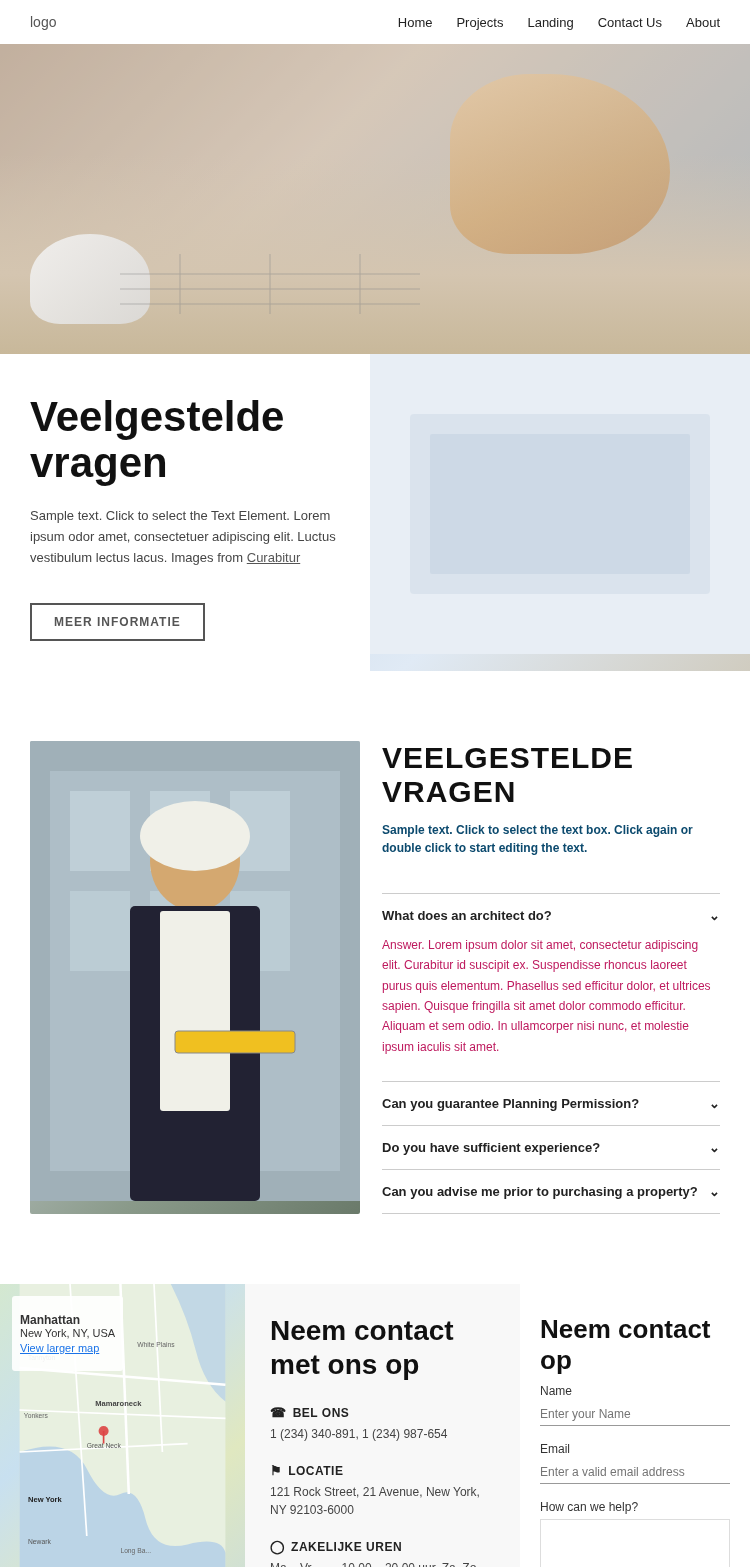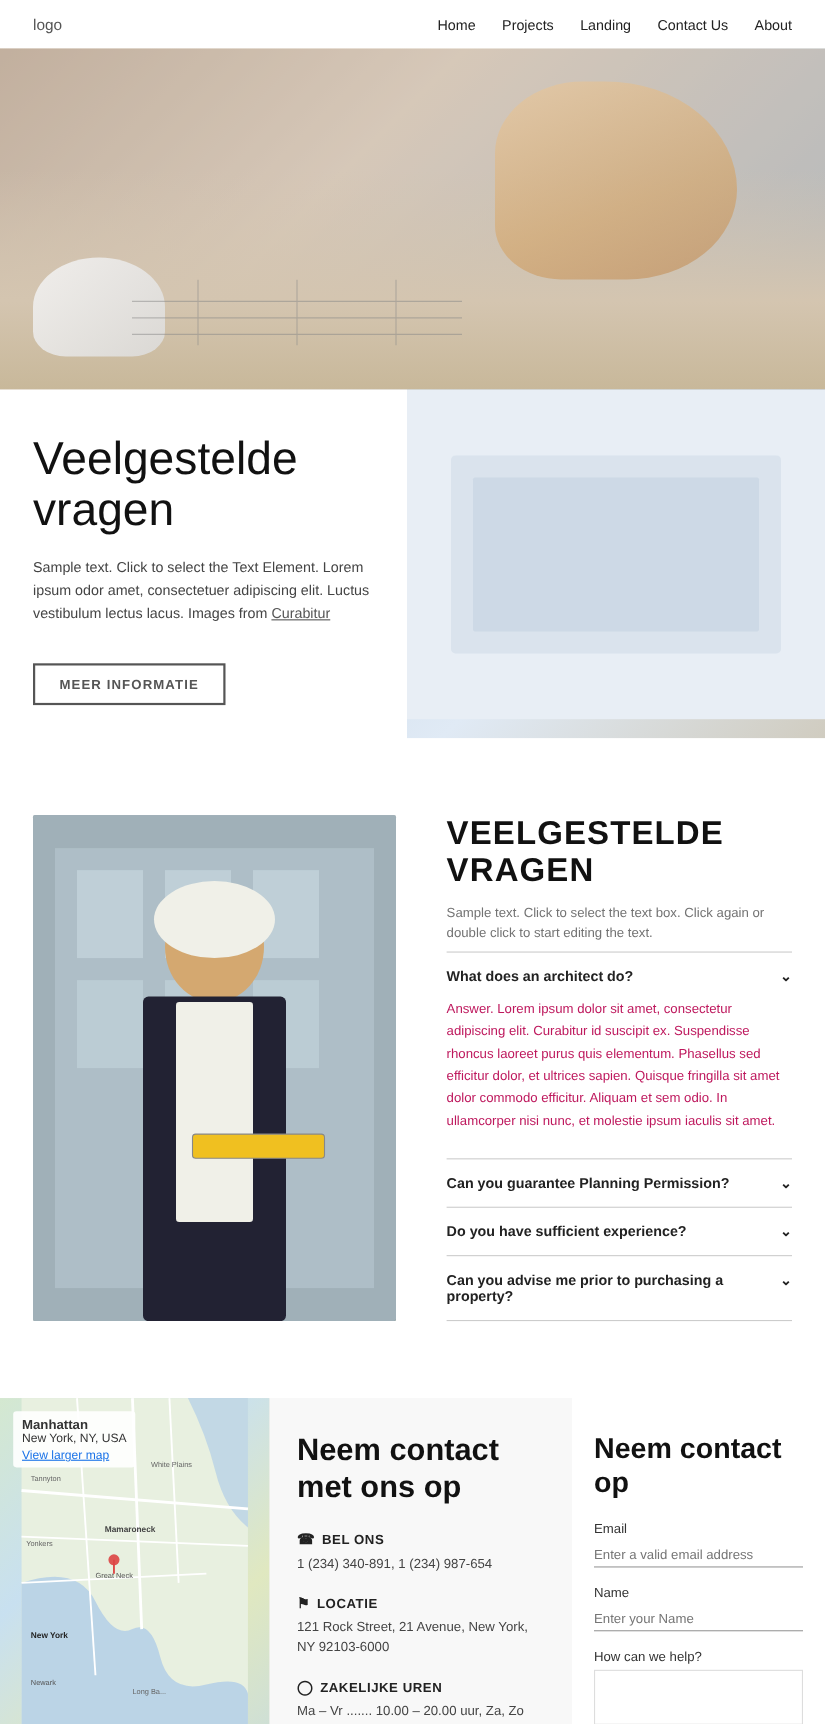--- a/index.html
+++ b/index.html
@@ -46,56 +46,56 @@
 
     
     .faq-intro {
       display: flex; align-items: stretch; background: #fff;
     }
     .faq-intro-text {
       width: 370px; padding: 40px 30px 30px 30px;
       background: #fff;
     }
     .faq-intro-text h1 {
-      font-size: 42px; font-weight: 400; color: #111; line-height: 1.1;
+      font-size: 42px; font-weight: 700; color: #111; line-height: 1.1;
       margin-bottom: 20px;
     }
     .faq-intro-text p {
       font-size: 13px; color: #444; line-height: 1.6; margin-bottom: 24px;
     }
     .faq-intro-text a { color: #555; }
     .btn-meer {
       display: inline-block; border: 2px solid #555; padding: 10px 22px;
       font-size: 12px; font-weight: bold; color: #333; letter-spacing: 1px;
       text-decoration: none; cursor: pointer; background: #fff;
       margin-top: 10px;
     }
     .faq-intro-image {
       flex: 1;
       background: linear-gradient(135deg, #c8d8e8 0%, #e0eaf5 50%, #d0ccc0 100%);
       min-height: 300px;
     }
 
     
     .faq-detail {
-      display: flex; padding: 40px 30px; gap: 46px; background: #fff;
+      display: flex; padding: 40px 30px; gap: 22px; background: #fff;
       margin-top: 30px;
     }
     .faq-image {
       width: 330px; flex-shrink: 0;
       background: linear-gradient(135deg, #9baab0 0%, #c5cdd0 30%, #8a9a8a 70%, #6a7a6a 100%);
       border-radius: 2px; min-height: 450px; position: relative; overflow: hidden;
     }
     .faq-right { flex: 1; }
     .faq-right h2 {
       font-size: 30px; font-weight: 900; color: #111; letter-spacing: 1px;
       margin-bottom: 12px; text-transform: uppercase;
     }
     .faq-right .subtitle {
-      font-size: 12px; color: #737373; margin-bottom: 8px; line-height: 1.5;
+      font-size: 12px; color: #0c4a6e; margin-bottom: 36px; line-height: 1.5; font-weight: bold;
     }
     .faq-item {
       border-top: 1px solid #ccc; padding: 14px 0;
     }
     .faq-item-header {
       display: flex; justify-content: space-between; 
       cursor: pointer;
     }
     .faq-item-header span {
       font-size: 13px; font-weight: bold; color: #222;
@@ -116,21 +116,21 @@
       background: #e8e8e0; min-height: 420px;
     }
     
     .map-bg {
       width: 100%; height: 100%;
       background: linear-gradient(135deg, #d4e8d0 0%, #c8e0f0 30%, #e0e8c0 60%, #c0d8e8 100%);
       position: absolute; inset: 0;
     }
     .map-label {
       position: absolute; top: 12px; left: 12px;
-      background: rgba(255,255,255,0.9); padding: 5px 8px;
+      background: rgba(255,255,255,0.9); padding: 17px 8px;
       font-size: 11px; color: #333; border-radius: 3px;
     }
     .map-label strong { display: block; font-size: 12px; }
     .map-link { color: #1a73e8; font-size: 11px; display: block; margin-top: 3px; }
 
     .contact-info {
       flex: 1; padding: 30px 25px; background: #f8f8f8;
     }
     .contact-info h2 {
       font-size: 28px; font-weight: 900; color: #111; margin-bottom: 24px;
@@ -141,21 +141,21 @@
       font-size: 12px; font-weight: bold; color: #222; margin-bottom: 5px;
       display: flex; align-items: center; gap: 6px; letter-spacing: 0.5px;
     }
     .contact-block-title .icon { font-size: 13px; }
     .contact-block p { font-size: 12px; color: #444; line-height: 1.5; }
 
     .contact-form-col {
       width: 230px; flex-shrink: 0; padding: 30px 20px; background: #fff;
     }
     .contact-form-col h2 {
-      font-size: 26px; font-weight: 900; color: #111; margin-bottom: 20px;
+      font-size: 26px; font-weight: 900; color: #111; margin-bottom: 8px;
       line-height: 1.2;
     }
     .form-group { margin-bottom: 16px; }
     .form-group label {
       display: block; font-size: 12px; color: #333; margin-bottom: 5px;
     }
     .form-group input, .form-group textarea {
       width: 100%; border: none; border-bottom: 1px solid #999;
       padding: 4px 0; font-size: 12px; color: #555; outline: none;
       background: transparent;
@@ -344,27 +344,27 @@
       </div>
       <p>Ma – Vr ....... 10.00 – 20.00 uur, Za, Zo ....... Gesloten</p>
     </div>
 
   </div>
 
   <div class="contact-form-col">
     <h2>Neem contact op</h2>
 
     <div class="form-group">
+      <label>Name</label>
+      <input type="text" placeholder="Enter your Name" style="">
+    </div>
+
+    <div class="form-group">
       <label>Email</label>
       <input type="email" placeholder="Enter a valid email address" style="">
-    </div>
-
-    <div class="form-group">
-      <label>Name</label>
-      <input type="text" placeholder="Enter your Name" style="">
     </div>
 
     <div class="form-group">
       <label>How can we help?</label>
       <textarea style=""></textarea>
     </div>
 
   </div>
 
 </div>

